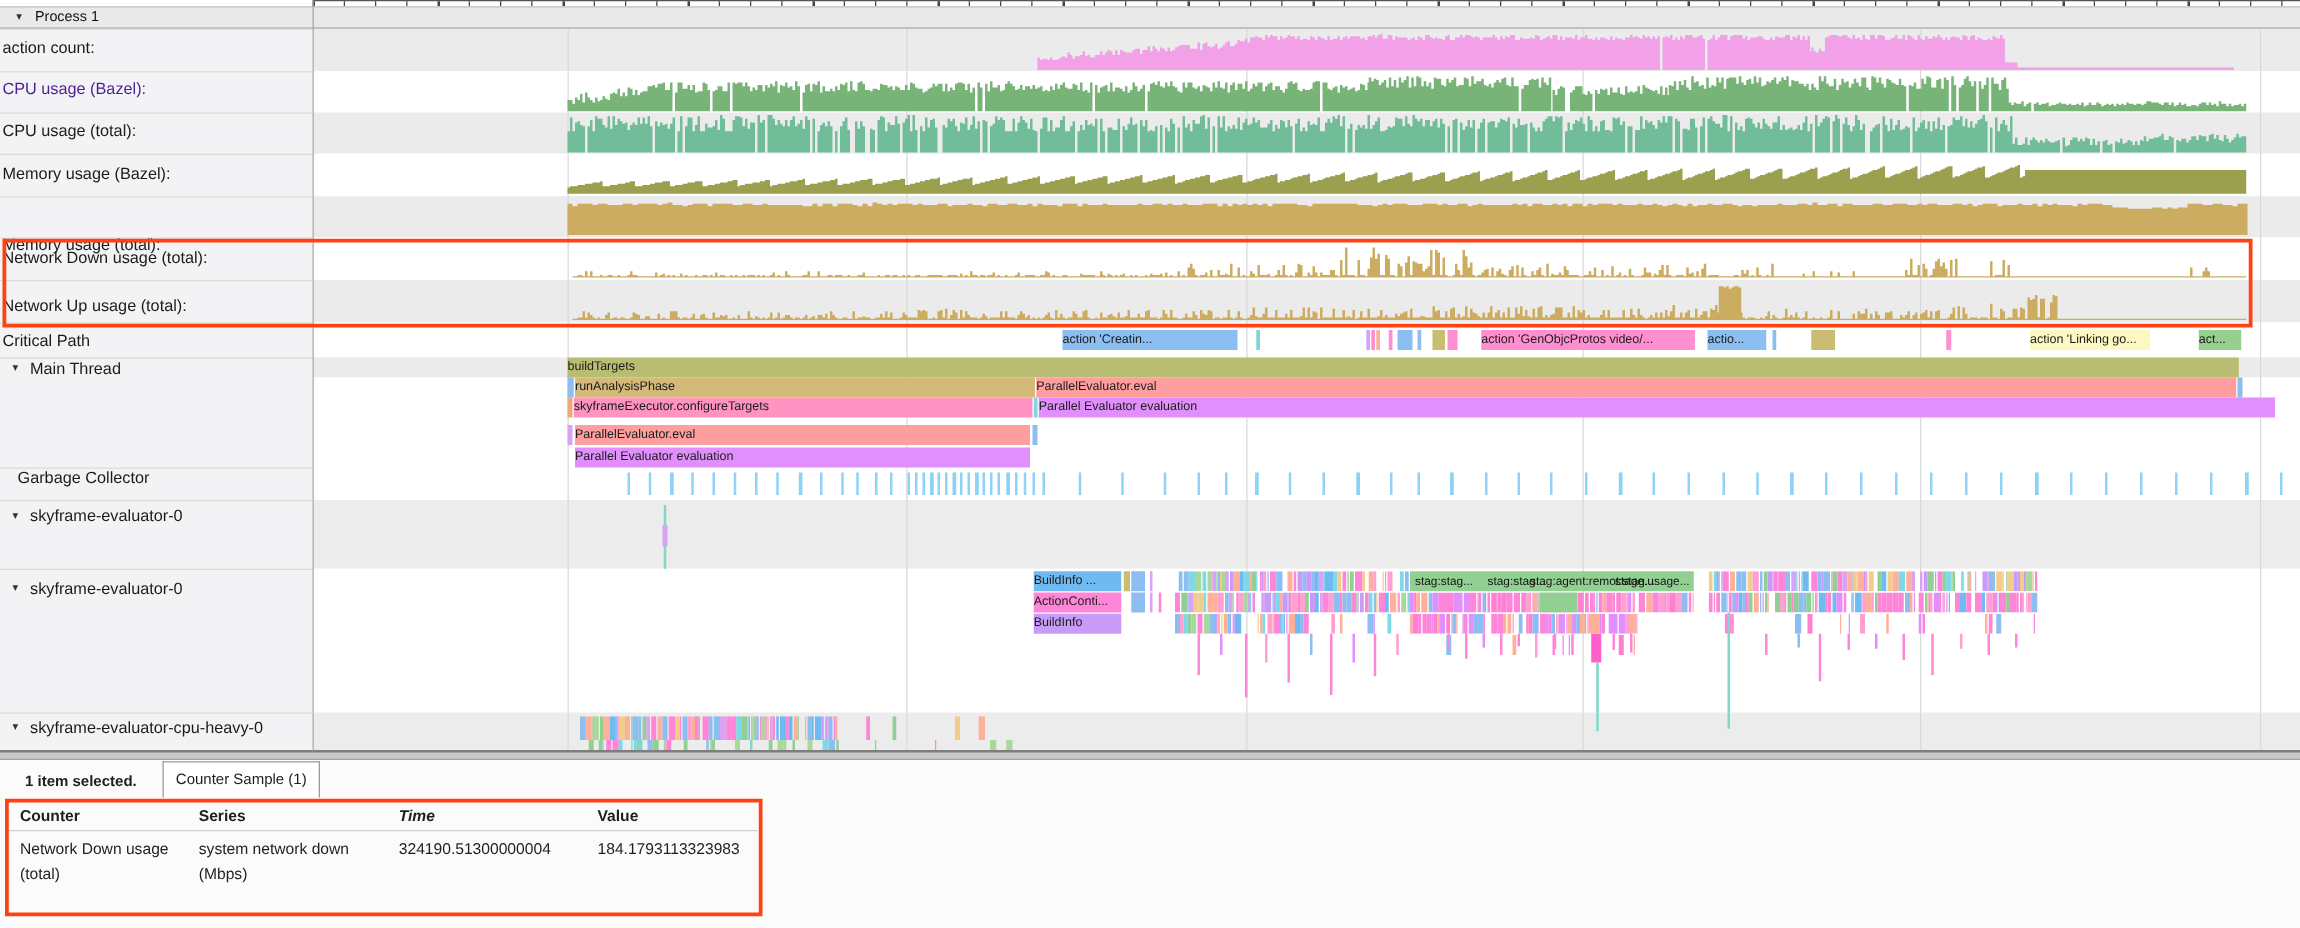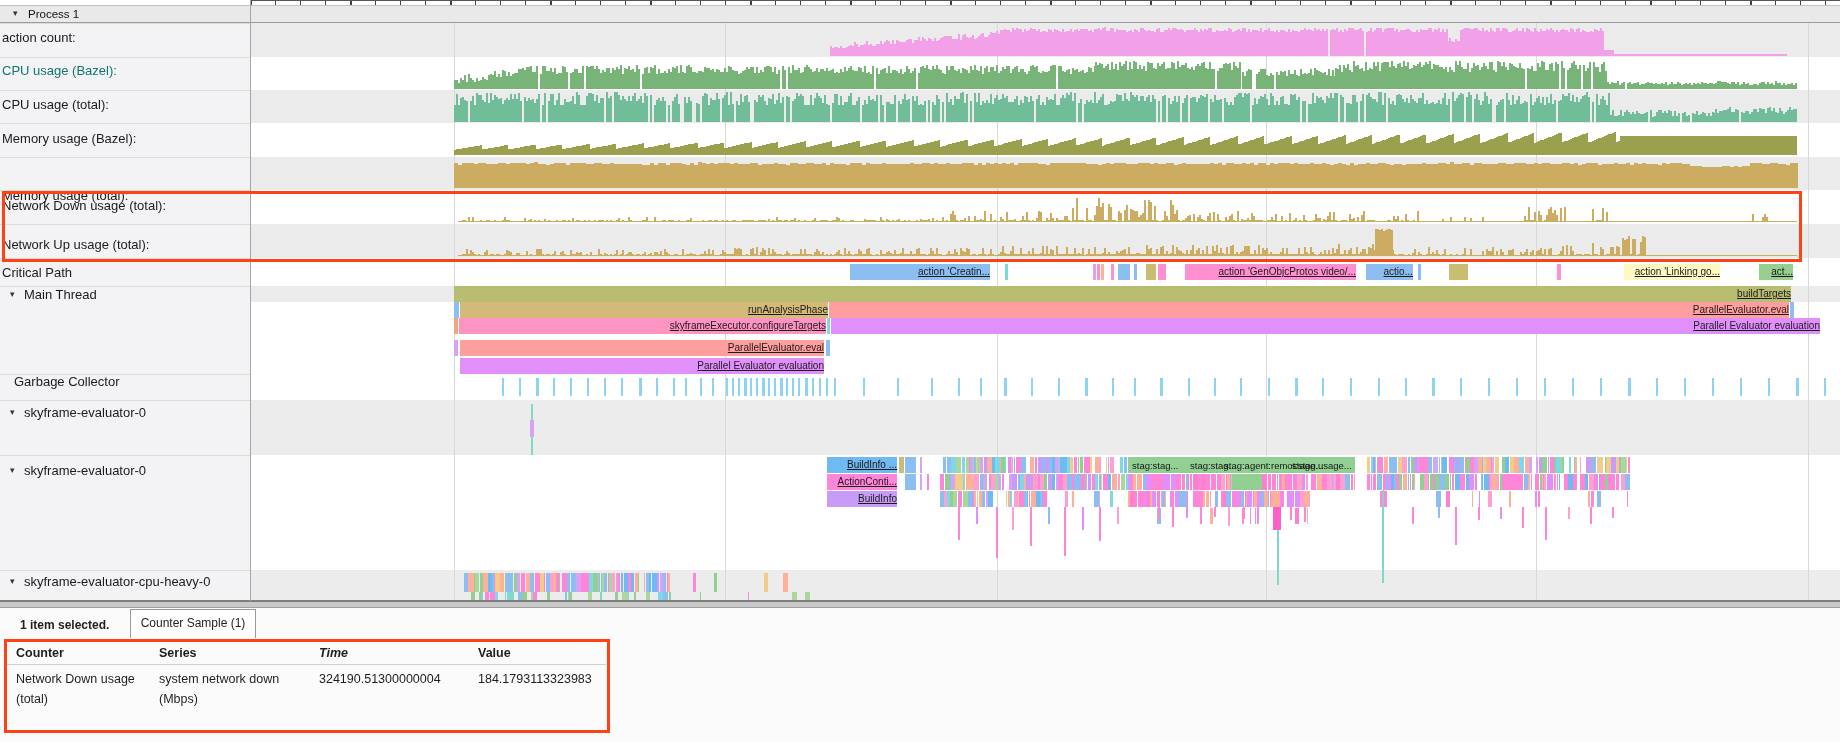--- a/index.html
+++ b/index.html
@@ -1,19 +1,19 @@
 <!DOCTYPE html>
 <html><head>
 <meta charset="utf-8">
 <style>
   html,body{margin:0;padding:0;background:#fff;}
   #app{position:relative;width:1840px;height:742px;overflow:hidden;
        font-family:"Liberation Sans", sans-serif;color:#1e1e1e;background:#fff;}
   .slice{position:absolute;overflow:hidden;font-size:10px;line-height:15px;
-         text-align:right;color:#1b1b1b;white-space:nowrap;text-decoration:underline;}
+         text-align:left;color:#1b1b1b;white-space:nowrap;}
   #process-bar{position:absolute;left:0;top:5px;width:1840px;height:18px;
      background:#e9e9e9;border-top:1px solid #c2c2c2;border-bottom:1px solid #9c9c9c;
      box-sizing:border-box;font-size:11.5px;color:#111;}
   #process-bar .arrow{position:absolute;left:13px;top:2px;font-size:9px;color:#333;}
   #process-bar .ptxt{position:absolute;left:28px;top:2px;}
   .redbox{position:absolute;border:3px solid #ff4113;box-sizing:border-box;z-index:60;}
   .gridv{position:absolute;width:1px;background:#d9d9d9;}
   .sep{position:absolute;left:0;width:250px;height:1px;background:#dcdcdc;}
   #left-panel-bg{position:absolute;left:0;top:23px;width:250px;height:578px;background:#f3f3f5;}
   #vdivider{position:absolute;left:250px;top:0;width:1px;height:601px;background:#a5a5a5;z-index:5;}
@@ -869,21 +869,21 @@
       <div class="sep" style="top: 258px;"></div>
       <div class="sep" style="top: 286px;"></div>
       <div class="sep" style="top: 374px;"></div>
       <div class="sep" style="top: 400px;"></div>
       <div class="sep" style="top: 455px;"></div>
       <div class="sep" style="top: 570px;"></div>
       <div style="left: 0px; top: 30px; width: 250px; height: 15px; position: absolute;">
         <span style="position: absolute; left: 2px; top: 0px; font-size: 13px; white-space: nowrap; color: rgb(27, 27, 27);">action count:</span>
       </div>
       <div style="left: 0px; top: 63px; width: 250px; height: 15px; position: absolute;">
-        <span style="position: absolute; left: 2px; top: 0px; font-size: 13px; white-space: nowrap; color: #0f766e;">CPU usage (Bazel):</span>
+        <span style="position: absolute; left: 2px; top: 0px; font-size: 13px; white-space: nowrap; color: #4c1d95;">CPU usage (Bazel):</span>
       </div>
       <div style="left: 0px; top: 97px; width: 250px; height: 15px; position: absolute;">
         <span style="position: absolute; left: 2px; top: 0px; font-size: 13px; white-space: nowrap; color: rgb(27, 27, 27);">CPU usage (total):</span>
       </div>
       <div style="left: 0px; top: 131px; width: 250px; height: 15px; position: absolute;">
         <span style="position: absolute; left: 2px; top: 0px; font-size: 13px; white-space: nowrap; color: rgb(27, 27, 27);">Memory usage (Bazel):</span>
       </div>
       <div style="left: 0px; top: 164px; width: 250px; height: 15px; position: absolute; margin-top: 24px;">
         <span style="position: absolute; left: 2px; top: 0px; font-size: 13px; white-space: nowrap; color: rgb(27, 27, 27);">Memory usage (total):</span>
       </div>

